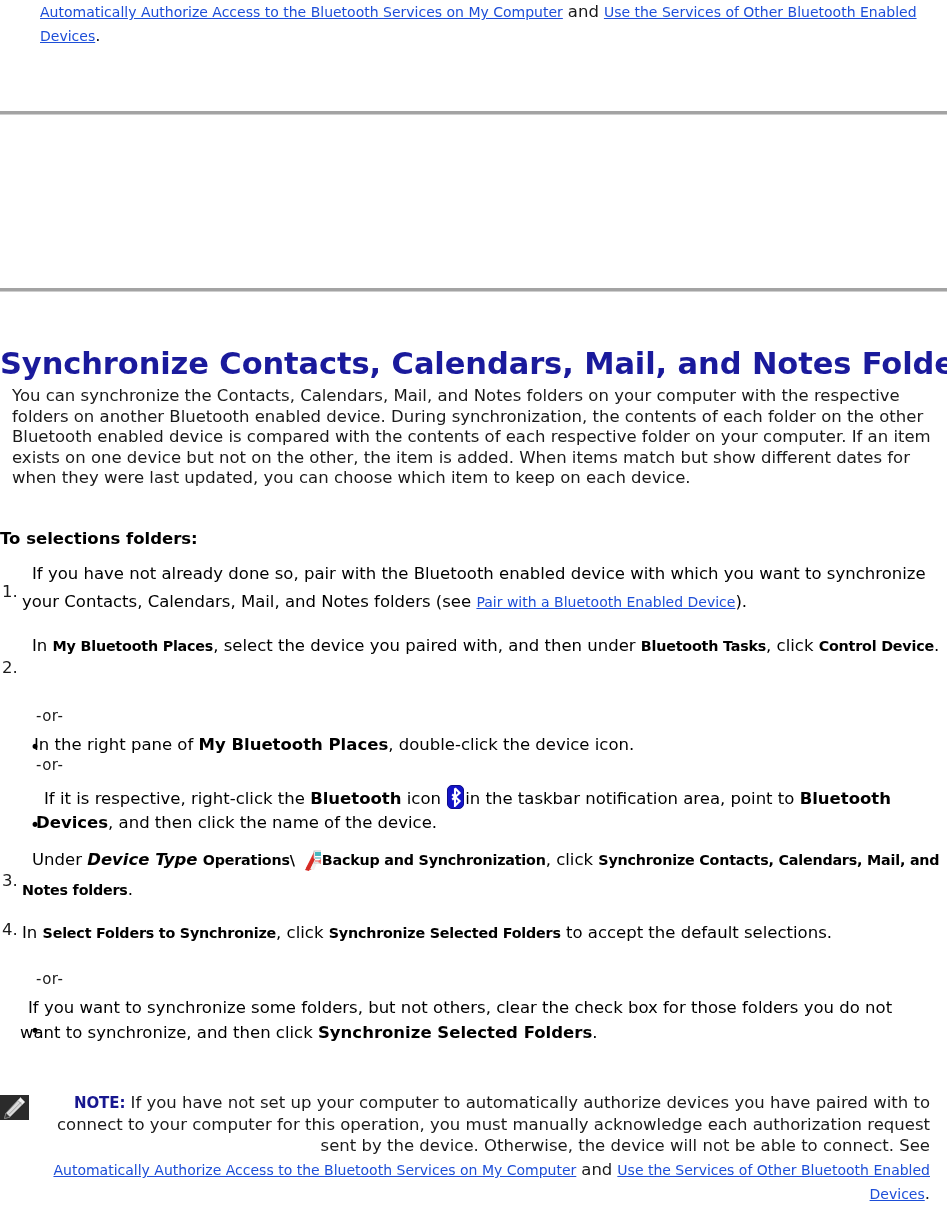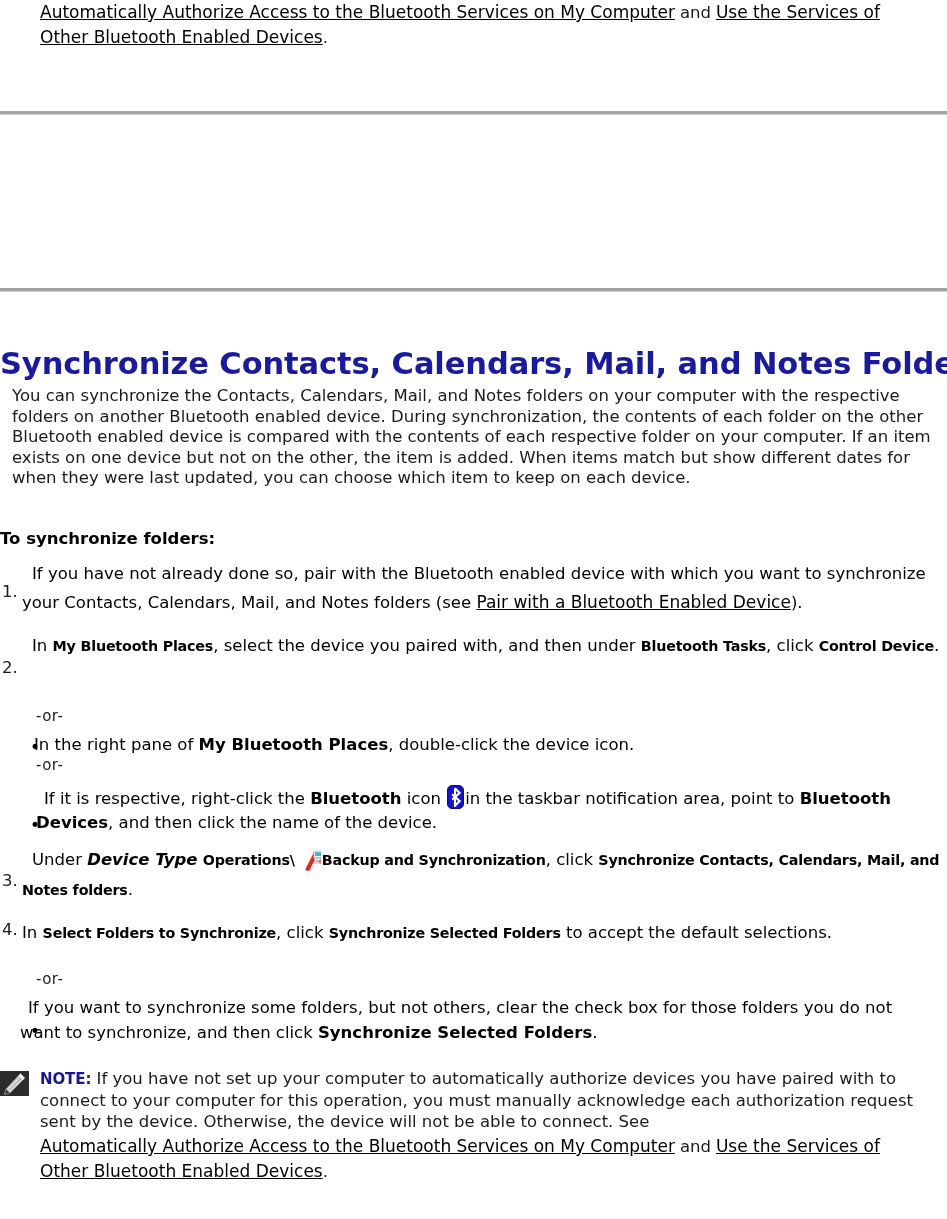--- a/index.html
+++ b/index.html
@@ -21,23 +21,23 @@
     height: 1219px;
   }
 
   
   .para {
     font-size: 16.5px;
     line-height: 21px;
     color: #1a1a1a;
   }
   .lnk {
-    color: #000000;
+    color: #1d4ed8;
     text-decoration: underline;
-    font-size: 17px;
+    font-size: 14px;
     cursor: pointer;
   }
   .b { font-weight: bold; }
   .bi { font-weight: bold; font-style: italic; }
   
   .uilbl {
     font-weight: bold;
     font-size: 14.3px;
     letter-spacing: -0.2px;
   }
@@ -168,22 +168,23 @@
     height: 22px;
     margin: 0 1px 0 0;
     position: relative;
     overflow: hidden;
   }
 
   
   #bottom-note {
     position: absolute;
     left: 0;
-    top: 1068px;
-    width: 947px;
+    top: 1092px;
+    width: 947px;
+    text-align: right;
   }
   .note-icon {
     position: absolute;
     left: 0;
     top: 3px;
     width: 29px;
     height: 25px;
     background: #2b2b2b;
     overflow: hidden;
   }
@@ -211,21 +212,21 @@
 
   <div class="hr" style="top:111px;"></div>
   <div class="hr" style="top:288px;"></div>
 
   <h1 id="page-title">Synchronize Contacts, Calendars, Mail, and Notes Folders</h1>
 
   <div id="intro">
     <p class="para" style="margin:0;">You can synchronize the Contacts, Calendars, Mail, and Notes folders on your computer with the respective folders on another Bluetooth enabled device. During synchronization, the contents of each folder on the other Bluetooth enabled device is compared with the contents of each respective folder on your computer. If an item exists on one device but not on the other, the item is added. When items match but show different dates for when they were last updated, you can choose which item to keep on each device.</p>
   </div>
 
-  <div id="howto-label">To synchronize folders:</div>
+  <div id="howto-label">To selections folders:</div>
 
   <div class="step" style="top:560px;">
     <span class="marker" style="top:22px;">1.</span>
     <div class="stext"><span>If you have not already done so, pair with the Bluetooth enabled device with which you want to synchronize your Contacts, Calendars, Mail, and Notes folders (see </span><span class="lnk">Pair with a Bluetooth Enabled Device</span><span>).</span></div>
   </div>
 
   <div class="step" style="top:632px;">
     <span class="marker" style="top:26px;">2.</span>
     <div class="stext"><span>In </span><span class="uilbl">My Bluetooth Places</span><span>, select the device you paired with, and then under </span><span class="uilbl">Bluetooth Tasks</span><span>, click </span><span class="uilbl">Control Device</span><span>.</span></div>
   </div>

